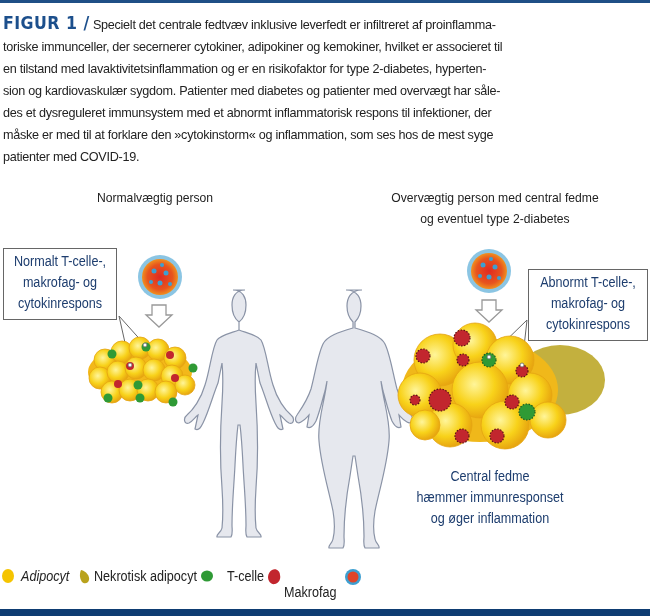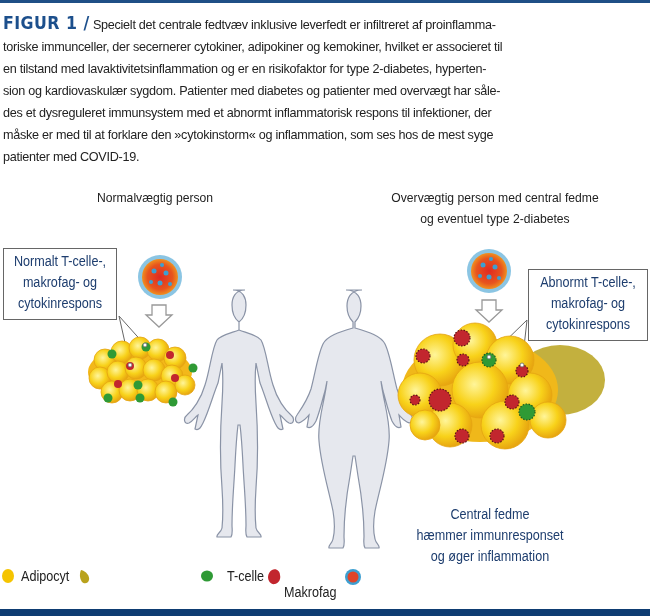--- a/index.html
+++ b/index.html
@@ -4,21 +4,21 @@
 <style>
   html,body{margin:0;padding:0;background:#fff;}
   body{width:650px;height:616px;position:relative;overflow:hidden;font-family:"Liberation Sans",sans-serif;}
   .topbar{position:absolute;left:0;top:0;width:650px;height:3px;background:#1f4f86;}
   .bottombar{position:absolute;left:0;top:609px;width:650px;height:7px;background:#0e3c72;}
   .caption{position:absolute;left:3px;top:12px;width:642px;font-family:"Liberation Sans",sans-serif;font-size:13.6px;line-height:22px;color:#222;letter-spacing:-0.3px;transform:scaleX(0.93);transform-origin:left top;width:690px;}
   .fig-label{font-family:"DejaVu Sans",sans-serif;font-weight:bold;color:#1c4f8c;font-size:17px;letter-spacing:0.5px;}
   .heading{position:absolute;font-size:13.5px;color:#222;text-align:center;line-height:21px;transform:scaleX(0.9);}
   .callout{position:absolute;border:1.5px solid #666;background:#fff;color:#1d3d6e;font-size:14px;line-height:21px;text-align:center;transform-origin:center;}
   .callout span{display:block;transform:scaleX(0.9);}
-  .bottom-note{position:absolute;left:400px;top:466px;width:180px;text-align:center;color:#1d3d6e;font-size:14px;line-height:21px;margin-top:38px;}
+  .bottom-note{position:absolute;left:400px;top:466px;width:180px;text-align:center;color:#1d3d6e;font-size:14px;line-height:21px;}
   .bottom-note span{display:block;transform:scaleX(0.9);}
   .legend{position:absolute;top:563px;left:0;width:650px;height:36px;}
   .lg{position:absolute;font-size:14px;color:#222;line-height:19px;transform-origin:left center;}
   .lg .txt{display:inline-block;transform:scaleX(0.9);transform-origin:left center;}
   svg{position:absolute;overflow:visible;}
 </style>
 </head>
 <body>
 
 <div class="topbar"></div>
@@ -194,22 +194,25 @@
   <svg width="650" height="36" style="left:0;top:0;">
     <ellipse cx="8" cy="13" rx="6" ry="7" fill="#f5c400"></ellipse>
     <path d="M81 7 c5 1 9 6 8 10 c-1 4 -5 4 -7 2 c-2 -3 -3 -7 -1 -12 z" fill="#b9a21c"></path>
     <ellipse cx="207" cy="13" rx="6" ry="5.5" fill="#2f9a35"></ellipse>
     <path d="M272 7 c4 -2 8 1 8 5 c1 4 -1 8 -5 9 c-4 1 -7 -3 -7 -7 c0 -3 2 -6 4 -7 z" fill="#c2262e"></path>
     <g transform="translate(353,14)">
       <circle r="8" fill="#3d9fd1"></circle>
       <circle r="5.5" fill="#e0452a"></circle>
     </g>
   </svg>
-  <div class="lg" style="left:21px;top:4px;">
+  <div class="lg" style="left:21px;top:4px;font-style:italic;">
     <span class="txt">Adipocyt</span>
+  </div>
+  <div class="lg" style="left:94px;top:4px;">
+    <span class="txt">Nekrotisk adipocyt</span>
   </div>
   <div class="lg" style="left:227px;top:4px;">
     <span class="txt">T-celle</span>
   </div>
   <div class="lg" style="left:284px;top:20px;">
     <span class="txt">Makrofag</span>
   </div>
 </div>
 
 <div class="bottombar"></div>

